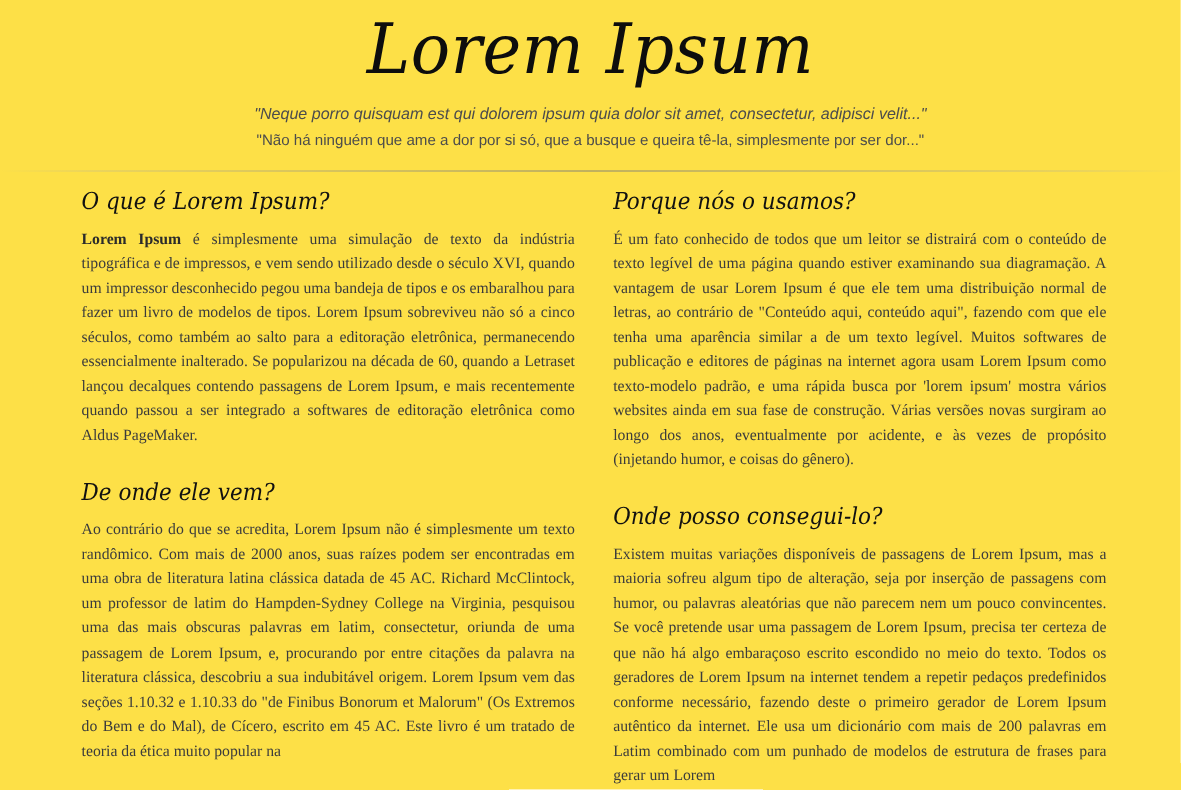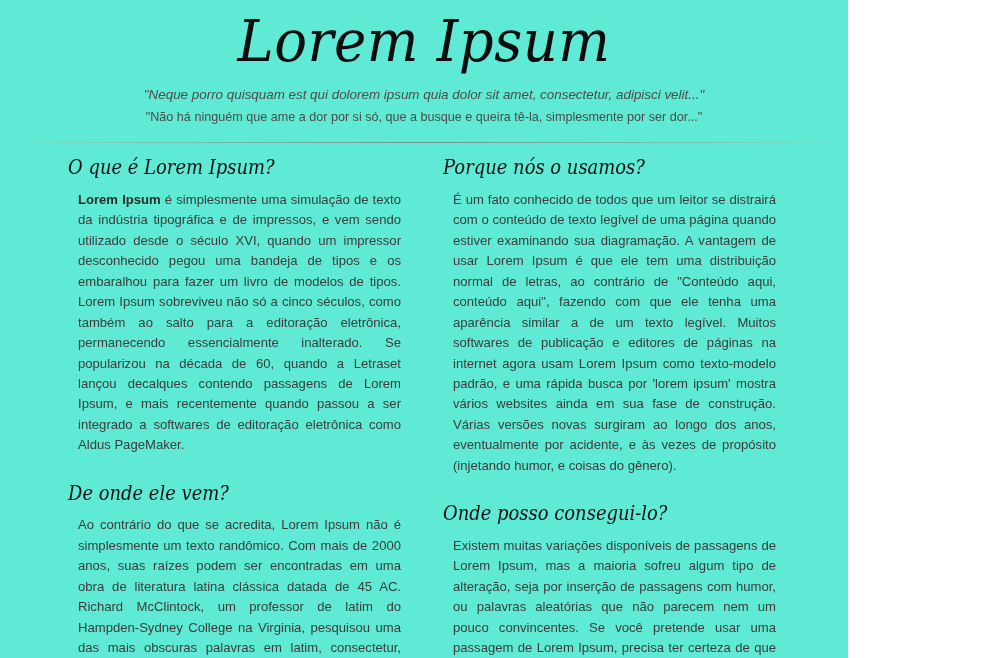--- a/index.html
+++ b/index.html
@@ -9,24 +9,24 @@
   }
   body {
     width: 984px;
     height: 658px;
     overflow: hidden;
     font-family: "Liberation Sans", sans-serif;
     color: #3a3a3a;
   }
 
   .page {
-    width: 848px;
+    width: 984px;
     height: 658px;
     position: relative;
-    background: #5eead4;
+    background: #fde047;
     box-sizing: border-box;
   }
 
   
   .masthead {
     padding-top: 4px;
     text-align: center;
   }
   .doc-title {
     font-family: "DejaVu Serif", "Liberation Serif", serif;
@@ -94,26 +94,26 @@
     margin: 0 0 9px 0;
     transform: scaleX(0.92);
     transform-origin: left center;
     white-space: nowrap;
   }
   .section-heading.spaced {
     margin-top: 26px;
   }
 
   .body-text {
-    font-family: Liberation Sans, sans-serif;
+    font-family: Liberation Serif, serif;
     font-size: 13.1px;
     line-height: 1.565;
     color: #3c3c3c;
     text-align: justify;
-    margin: 10px;
+    margin: 0;
     hyphens: none;
   }
   .body-text b {
     font-weight: 700;
     color: #2b2b2b;
   }
 </style>
 </head>
 <body>
 

